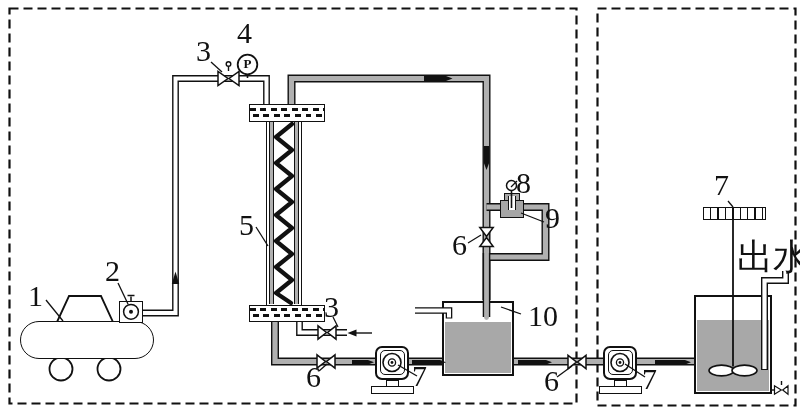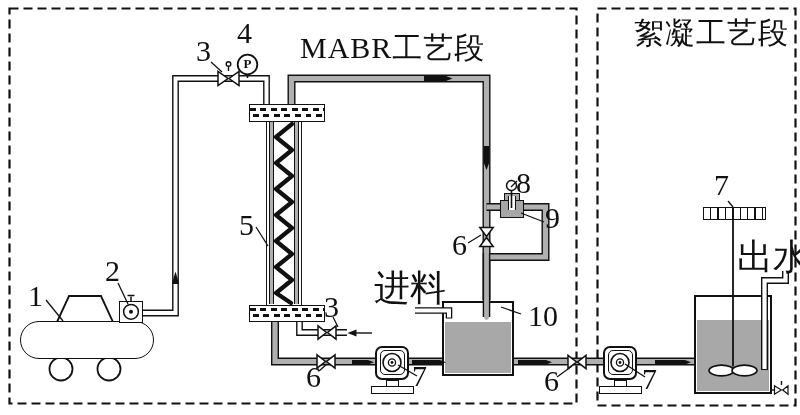--- a/index.html
+++ b/index.html
@@ -191,23 +191,20 @@
       <line x1="511" y1="187" x2="517" y2="181"></line>
       <line x1="521" y1="213" x2="544" y2="222"></line>
       <line x1="468" y1="243" x2="481" y2="235"></line>
       <line x1="521" y1="314" x2="501" y2="307"></line>
       <line x1="557" y1="377" x2="572" y2="366"></line>
       <line x1="645" y1="377" x2="625" y2="364"></line>
       <line x1="728" y1="201" x2="733" y2="207"></line>
     </g>
   </svg>
 
-  <div class="lbl sect" style="left:300px;top:33px">MABR工艺段</div>
-  <div class="lbl sect" style="left:634px;top:18px">絮凝工艺段</div>
-  <div class="lbl stream" style="left:374px;top:270px">进料</div>
   <div class="lbl stream" style="left:737px;top:239px">出水</div>
   <div class="lbl pletter" style="left:240px;top:57px;width:15px">P</div>
 
   <div class="lbl num" style="left:28px;top:281px">1</div>
   <div class="lbl num" style="left:105px;top:256px">2</div>
   <div class="lbl num" style="left:196px;top:36px">3</div>
   <div class="lbl num" style="left:237px;top:18px">4</div>
   <div class="lbl num" style="left:239px;top:210px">5</div>
   <div class="lbl num" style="left:324px;top:292px">3</div>
   <div class="lbl num" style="left:306px;top:362px">6</div>

